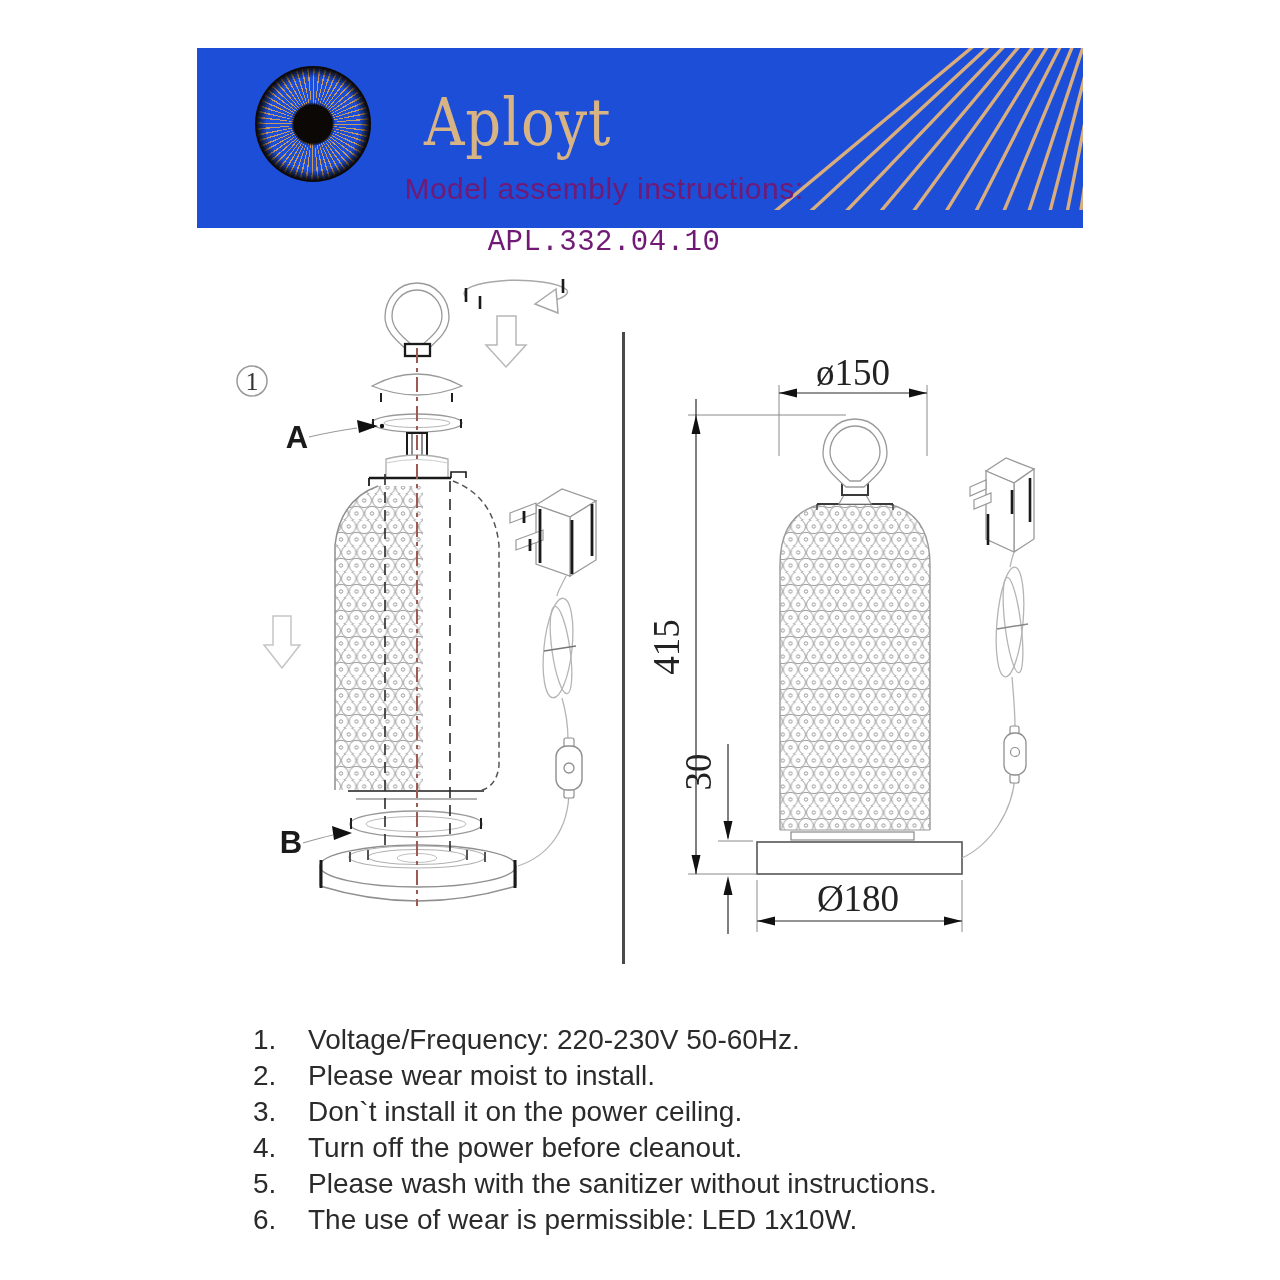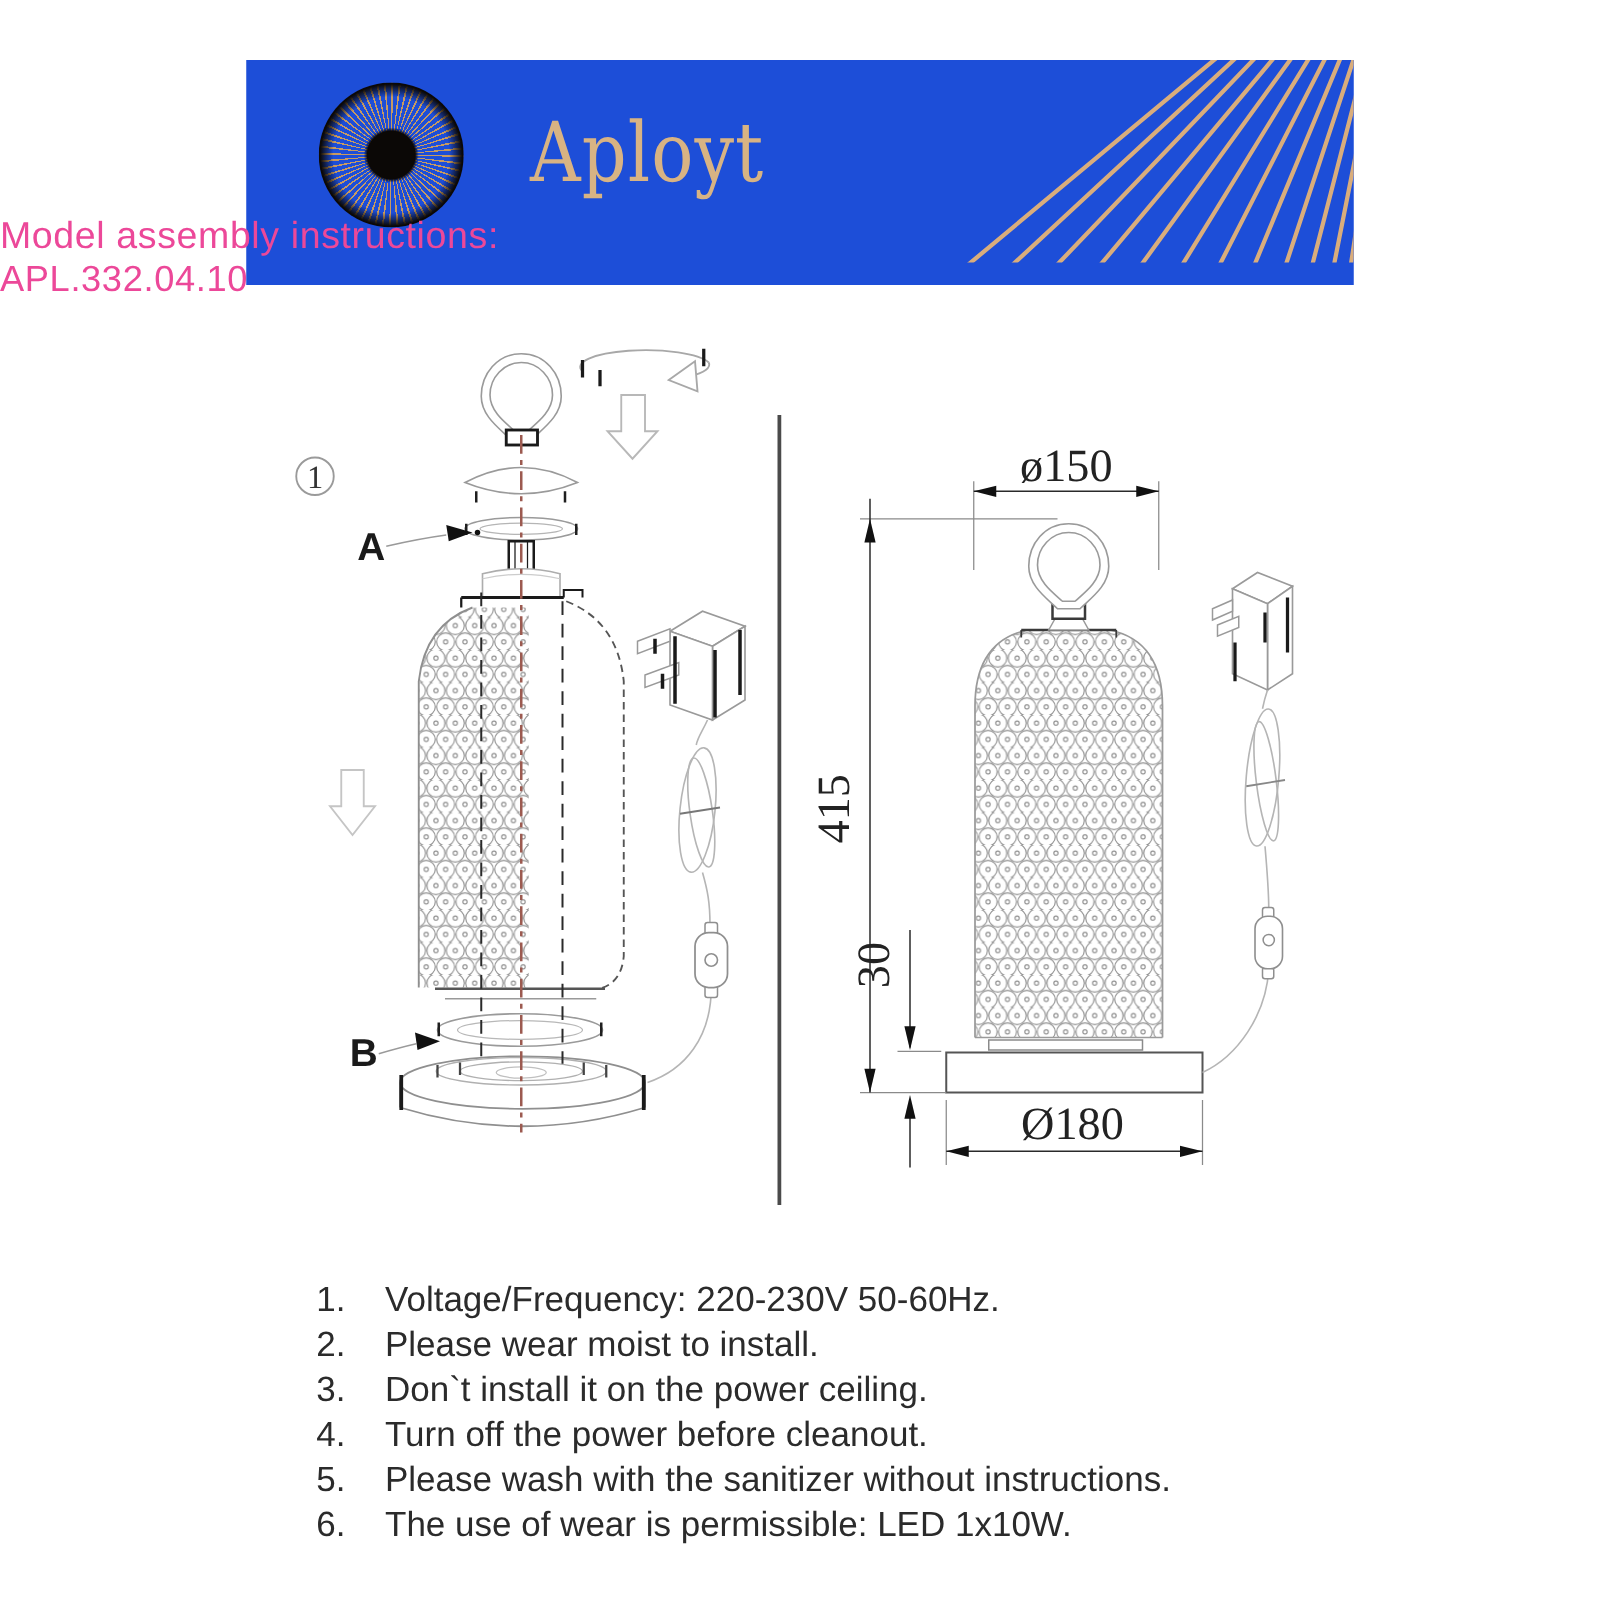--- a/index.html
+++ b/index.html
@@ -9,23 +9,23 @@
   .banner{position:absolute;left:197px;top:0;width:886px;height:180px;background:#1d4ed8;overflow:hidden;margin-top:48px;}
   .burst{position:absolute;left:58px;top:18px;width:116px;height:116px;border-radius:50%;
          background:
            radial-gradient(closest-side,#0b0806 0 33%,rgba(11,8,6,0) 38% 80%,#0b0806 98%),
            repeating-conic-gradient(#c79a62 0deg 1.7deg,rgba(11,8,6,0) 1.7deg 6deg);}
   .brand{position:absolute;left:227px;top:36px;font-family:"DejaVu Serif","Liberation Serif",serif;
          font-size:66px;font-weight:400;color:#d8b383;transform:scaleX(.85);transform-origin:left top;
          letter-spacing:1px;white-space:nowrap;}
   .rays{position:absolute;right:0;top:0;}
   
-  .title-block{position:absolute;left:0;top:172px;width:1208px;color:#ec4899;}
+  .title-block{position:absolute;left:0;top:172px;width:1208px;text-align:center;color:#701a75;}
   .title-line1{font-size:30px;letter-spacing:.5px;}
-  .title-line2{font-size:29px;margin-top:2px;letter-spacing:.5px;}
+  .title-line2{font-size:29px;margin-top:20px;letter-spacing:.5px;font-family:Liberation Mono, monospace;}
   
   .svg-abs{position:absolute;}
   .divider{position:absolute;left:622px;top:332px;width:2.5px;height:632px;background:#4a4a4a;}
   
   .instructions{position:absolute;left:253px;top:1022px;width:820px;color:#2b2b2b;font-size:28px;}
   .ins-row{display:flex;line-height:36px;}
   .ins-num{width:55px;flex:none;}
   .ins-text{flex:1;}
   svg text{font-family:"Liberation Serif",serif;}
   text.lab{font-family:"Liberation Sans",sans-serif;font-weight:bold;}

